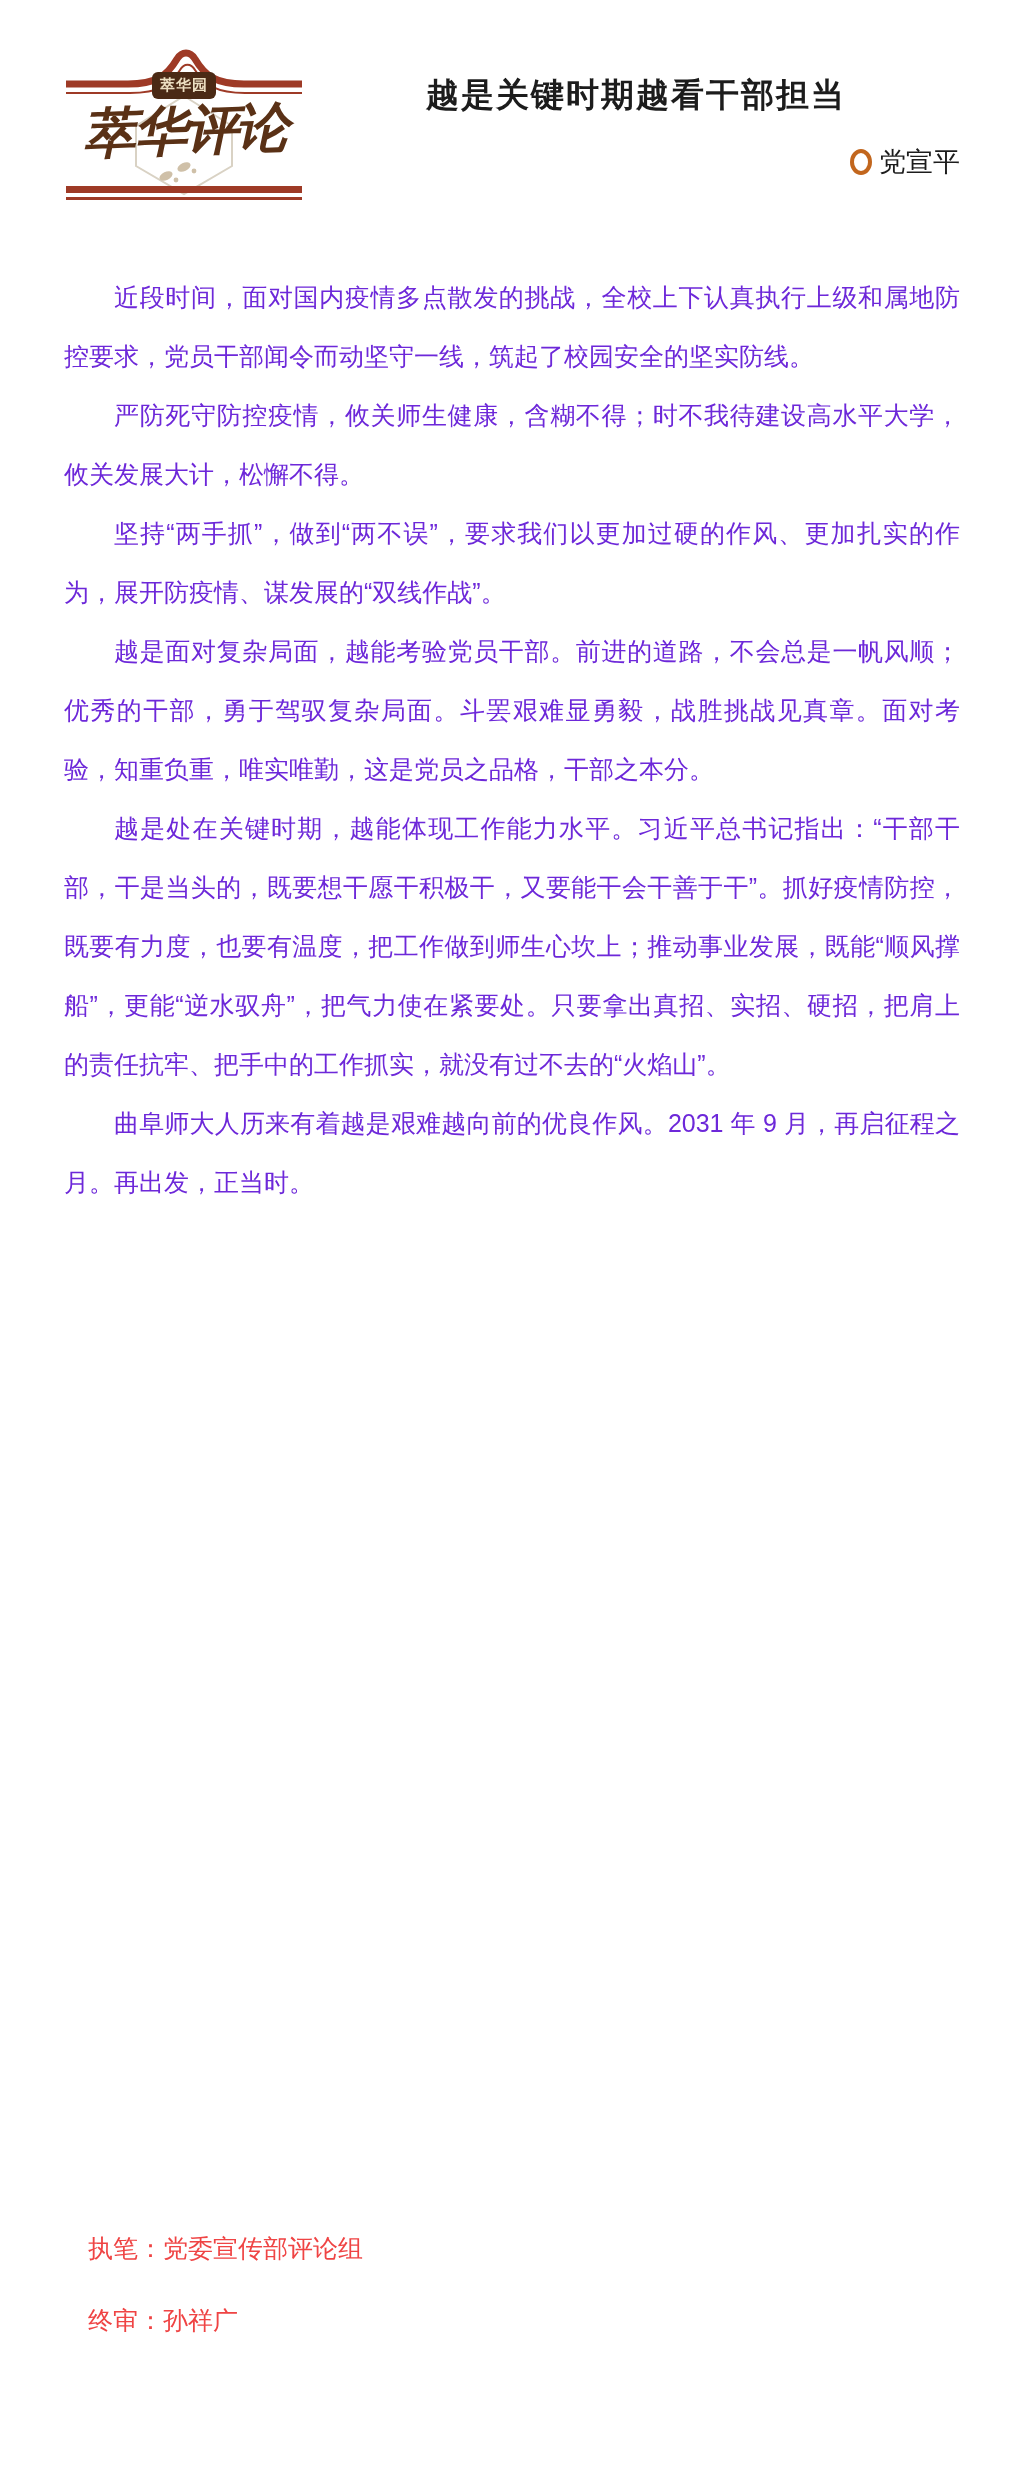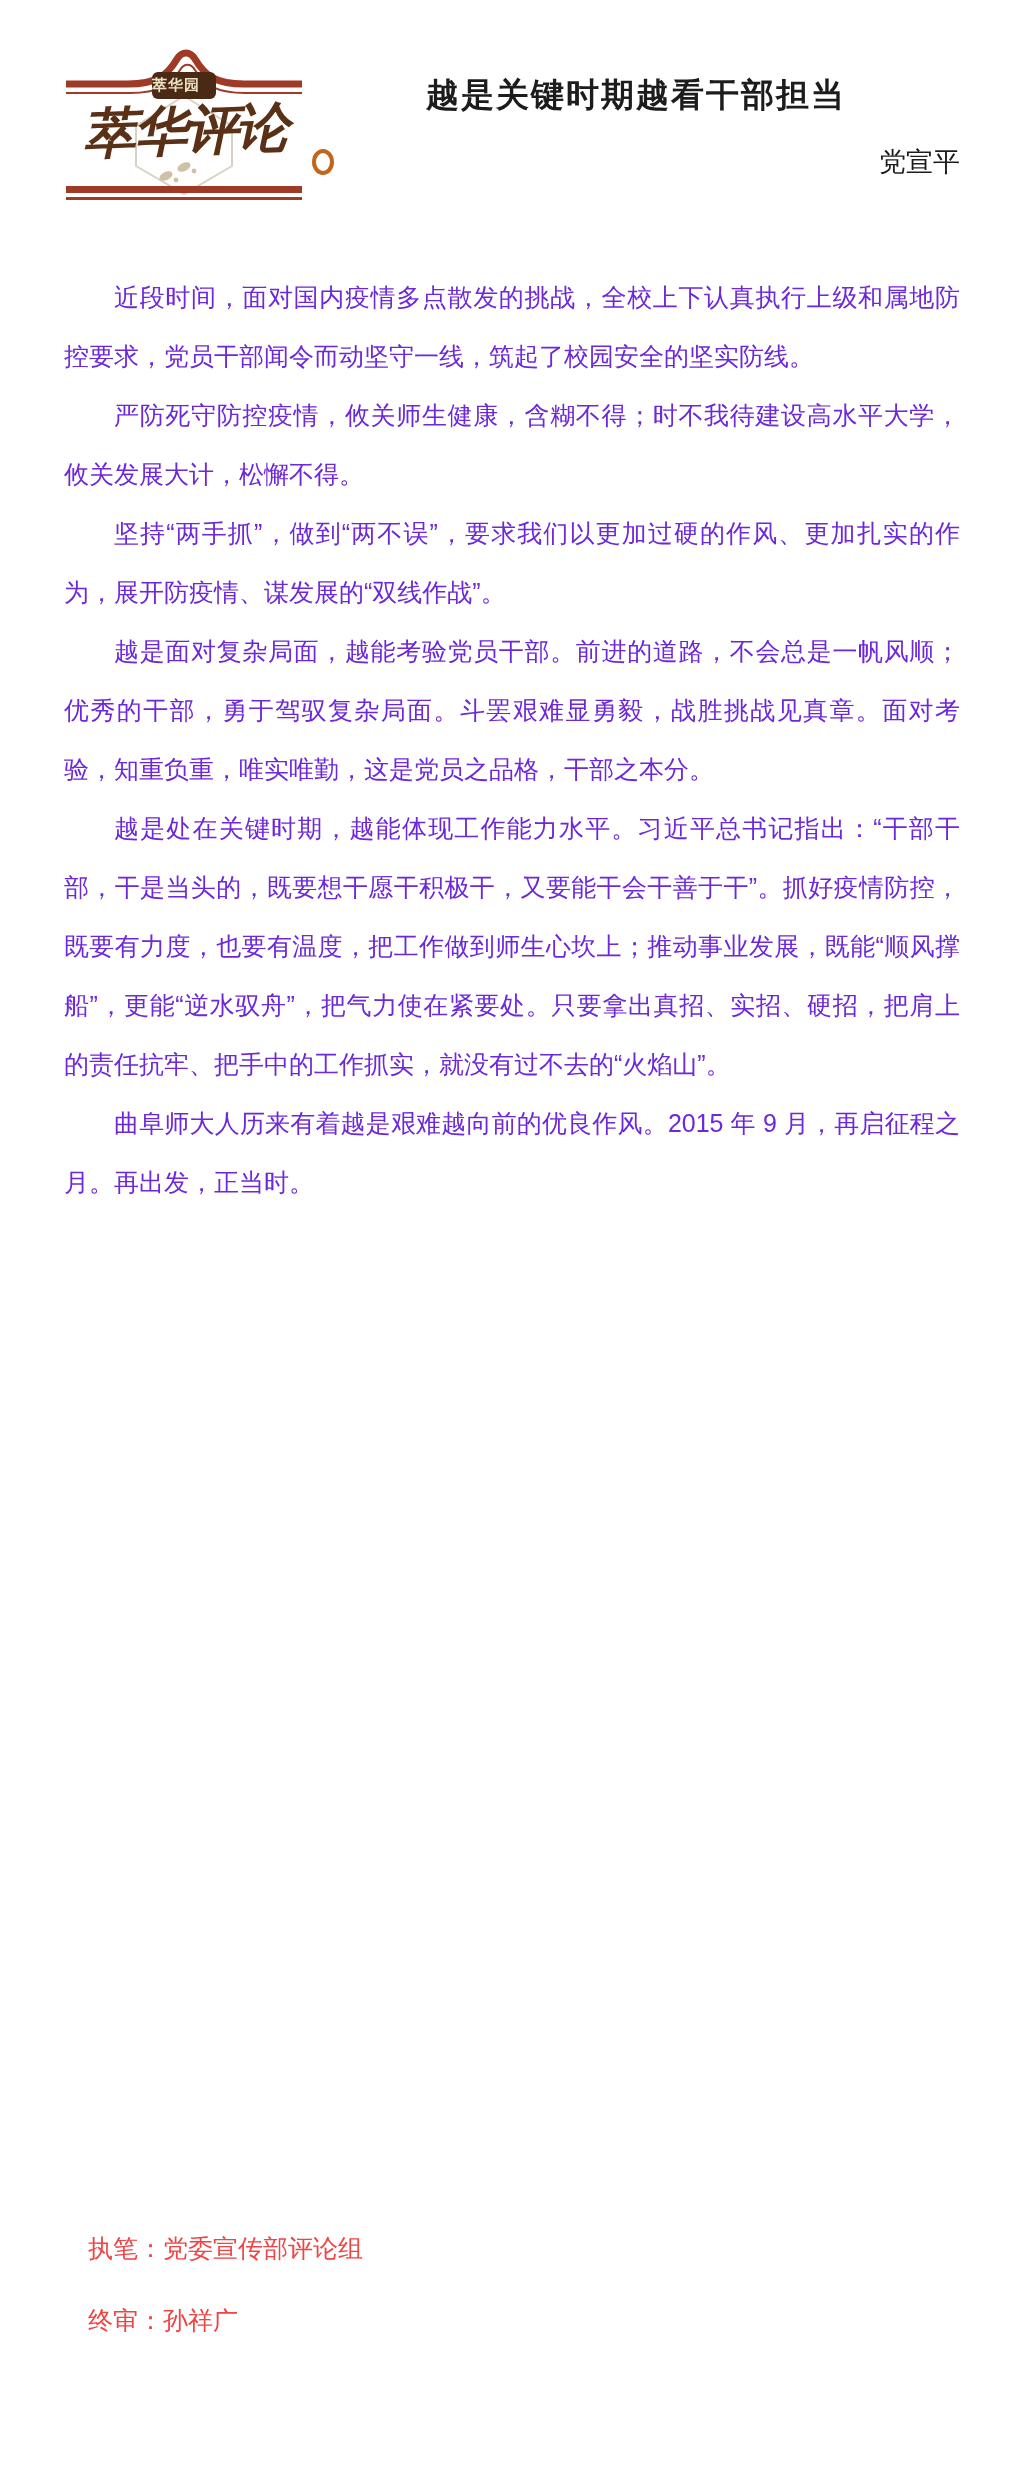--- a/index.html
+++ b/index.html
@@ -57,21 +57,21 @@
     position:absolute;
     left:88px; top:28px;
     width:64px; height:27px;
     background:#4b2a15;
     border-radius:6px;
     color:#ecdfc2;
     font-family:"Liberation Serif",serif;
     font-weight:bold;
     font-size:15px;
     line-height:27px;
-    text-align:left;
+    text-align:center;
     letter-spacing:1px;
   }
   .title-block{
     flex:1 1 auto;
     text-align:center;
     padding-left:8px;
   }
   .article-title{
     margin:0;
     font-family:"Liberation Serif","DejaVu Serif",serif;
@@ -80,21 +80,21 @@
     letter-spacing:2px;
     color:#1c1c1c;
     white-space:nowrap;
   }
   .author-line{
     margin-top:26px;
     font-size:27px;
     color:#1c1c1c;
     display:flex;
     align-items:center;
-    justify-content:space-between;
+    justify-content:flex-end;
     gap:7px;
   }
   .author-ring{
     display:inline-block;
     width:14px; height:18px;
     border:4px solid #c2661d;
     border-radius:50%;
     box-sizing:content-box;
   }
   
@@ -163,21 +163,21 @@
     </div>
 
   </div>
 
   <div class="body-text">
       <p class="para hei">近段时间，面对国内疫情多点散发的挑战，全校上下认真执行上级和属地防控要求，党员干部闻令而动坚守一线，筑起了校园安全的坚实防线。</p>
       <p class="para hei">严防死守防控疫情，攸关师生健康，含糊不得；时不我待建设高水平大学，攸关发展大计，松懈不得。</p>
       <p class="para hei">坚持“两手抓”，做到“两不误”，要求我们以更加过硬的作风、更加扎实的作为，展开防疫情、谋发展的“双线作战”。</p>
       <p class="para hei">越是面对复杂局面，越能考验党员干部。前进的道路，不会总是一帆风顺；优秀的干部，勇于驾驭复杂局面。斗罢艰难显勇毅，战胜挑战见真章。面对考验，知重负重，唯实唯勤，这是党员之品格，干部之本分。</p>
       <p class="para hei">越是处在关键时期，越能体现工作能力水平。习近平总书记指出：“干部干部，干是当头的，既要想干愿干积极干，又要能干会干善于干”。抓好疫情防控，既要有力度，也要有温度，把工作做到师生心坎上；推动事业发展，既能“顺风撑船”，更能“逆水驭舟”，把气力使在紧要处。只要拿出真招、实招、硬招，把肩上的责任抗牢、把手中的工作抓实，就没有过不去的“火焰山”。</p>
-      <p class="para hei">曲阜师大人历来有着越是艰难越向前的优良作风。2015 年 9 月，再启征程之月。再出发，正当时。</p>
+      <p class="para hei">曲阜师大人历来有着越是艰难越向前的优良作风。2031 年 9 月，再启征程之月。再出发，正当时。</p>
     </div>
 
   <div class="footer">
     <p class="credit-line">执笔：党委宣传部评论组</p>
     <p class="credit-line">终审：孙祥广</p>
   </div>
 
 </div>
 
 </body></html>

